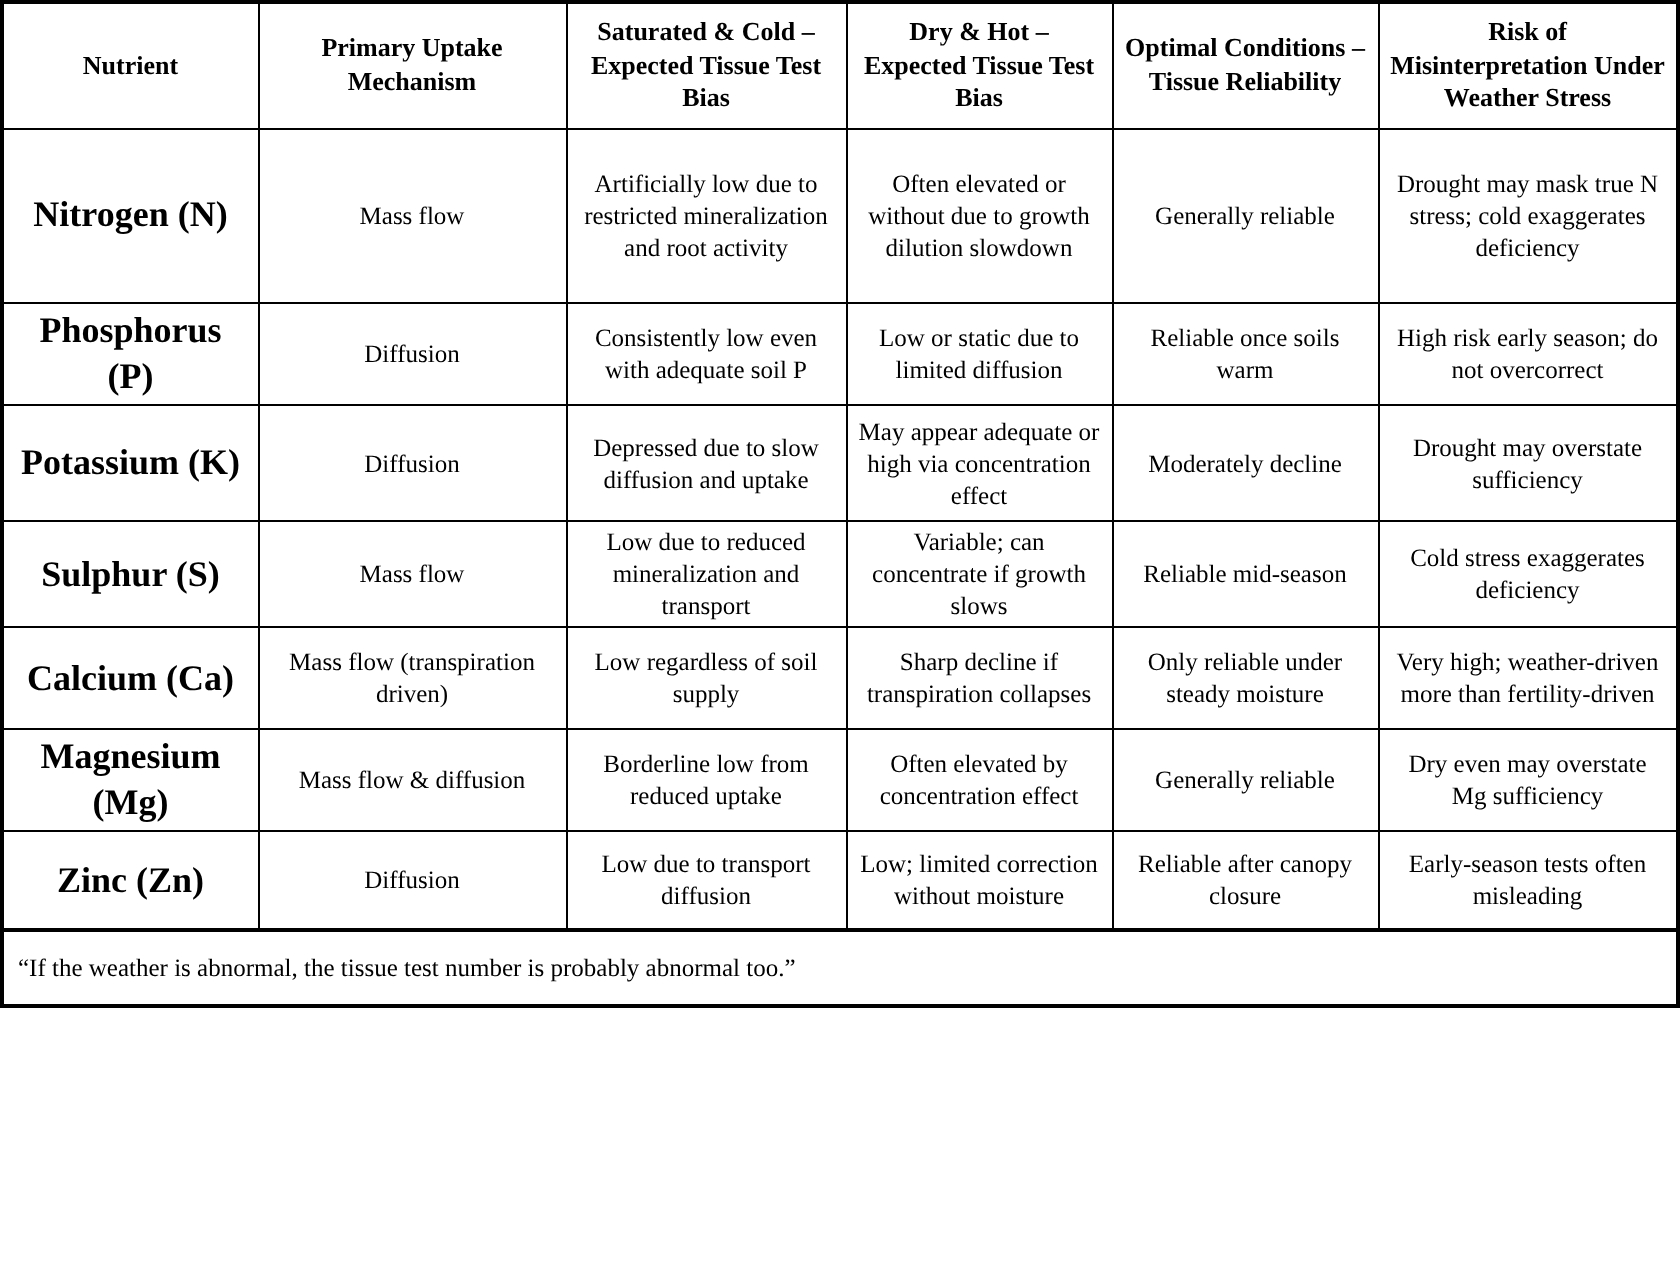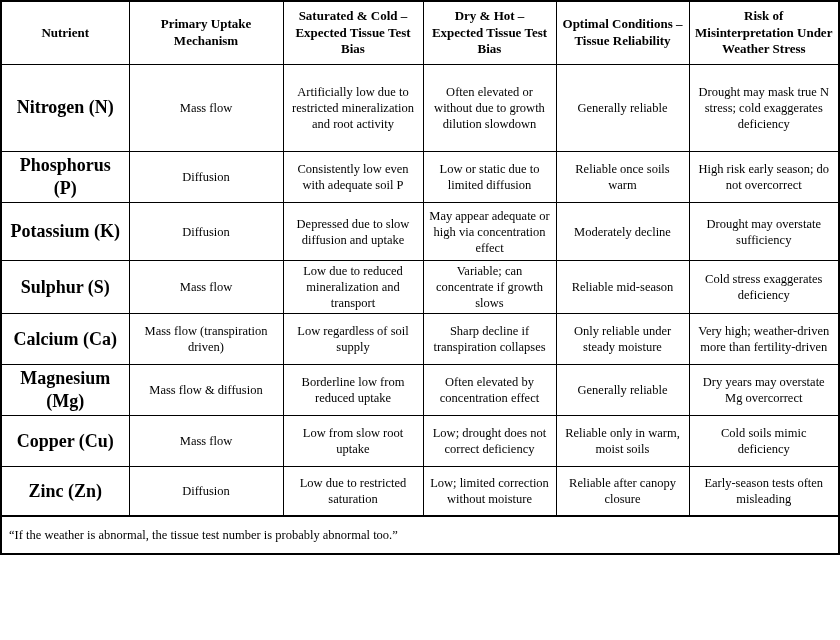--- a/index.html
+++ b/index.html
@@ -118,34 +118,26 @@
       <td>Sharp decline if transpiration collapses</td>
       <td>Only reliable under steady moisture</td>
       <td>Very high; weather-driven more than fertility-driven</td>
     </tr>
     <tr class="r5">
       <td class="nutrient-name">Magnesium (Mg)</td>
       <td>Mass flow &amp; diffusion</td>
       <td>Borderline low from reduced uptake</td>
       <td>Often elevated by concentration effect</td>
       <td>Generally reliable</td>
-      <td>Dry years may overstate Mg overcorrect</td>
-    </tr>
-    <tr class="r7">
-      <td class="nutrient-name">Copper (Cu)</td>
-      <td>Mass flow</td>
-      <td>Low from slow root uptake</td>
-      <td>Low; drought does not correct deficiency</td>
-      <td>Reliable only in warm, moist soils</td>
-      <td>Cold soils mimic deficiency</td>
+      <td>Dry even may overstate Mg sufficiency</td>
     </tr>
     <tr class="r9">
       <td class="nutrient-name">Zinc (Zn)</td>
       <td>Diffusion</td>
-      <td>Low due to restricted saturation</td>
+      <td>Low due to transport diffusion</td>
       <td>Low; limited correction without moisture</td>
       <td>Reliable after canopy closure</td>
       <td>Early-season tests often misleading</td>
     </tr>
   </tbody>
   <tfoot>
     <tr class="footer-row">
       <td colspan="6">“If the weather is abnormal, the tissue test number is probably abnormal too.”</td>
     </tr>
   </tfoot>

